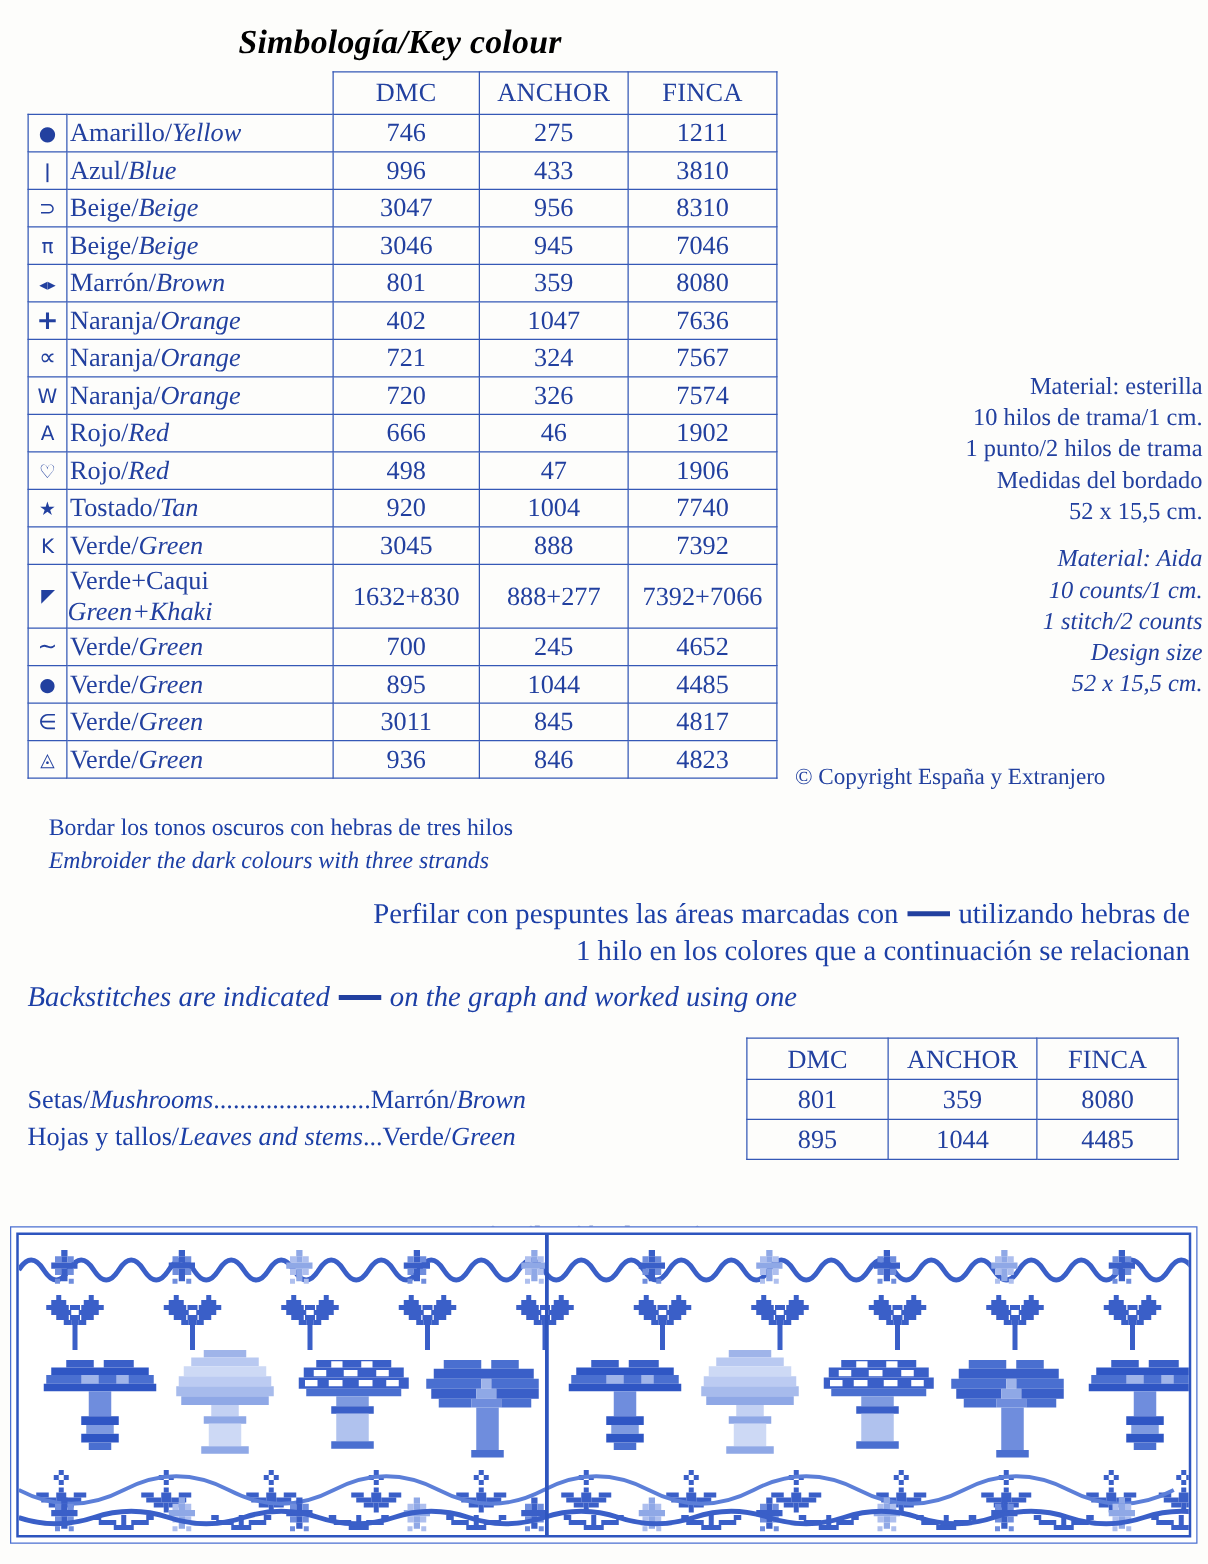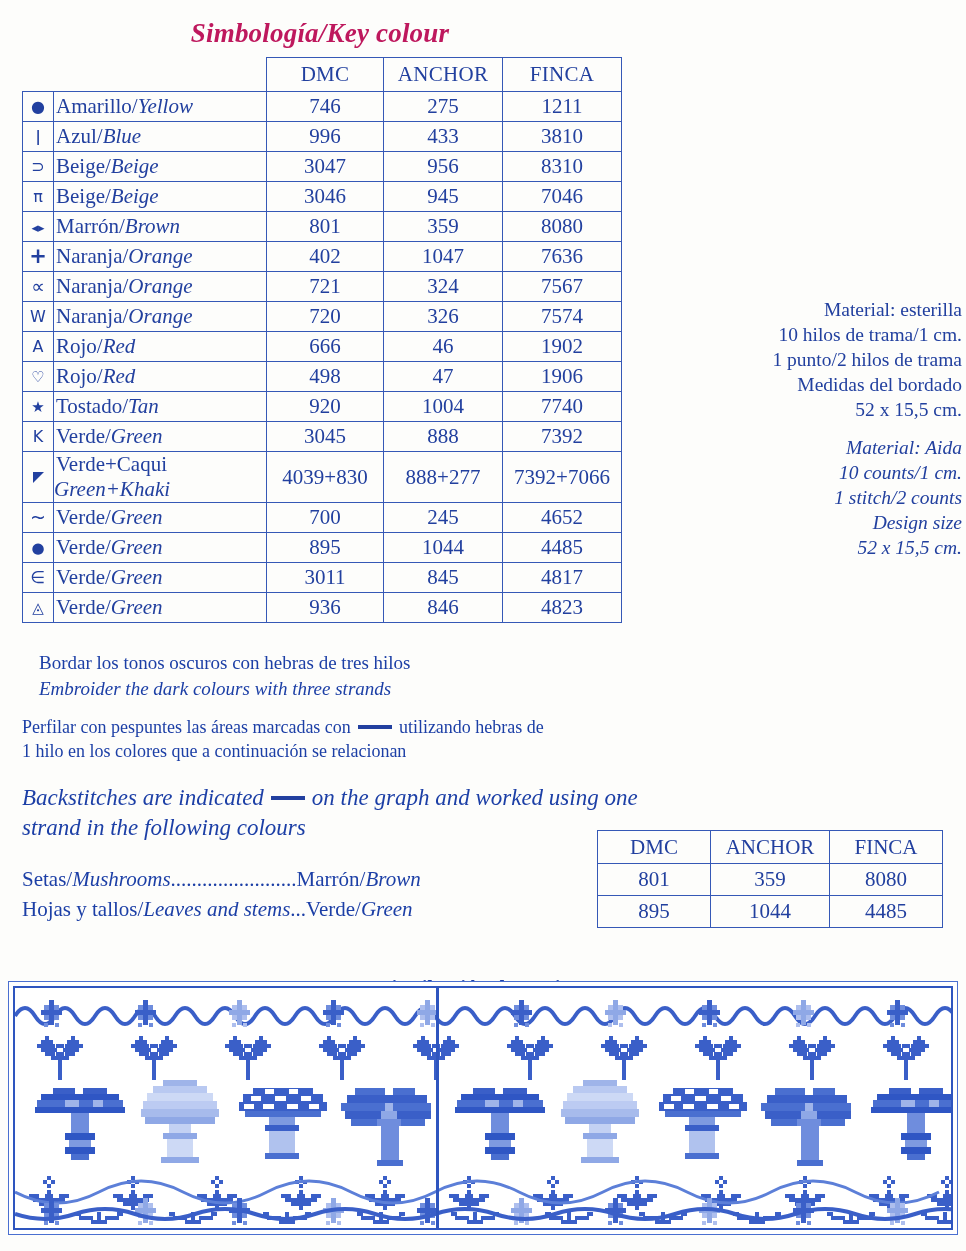--- a/index.html
+++ b/index.html
@@ -12,21 +12,21 @@
     overflow:hidden;
   }
   .page{position:relative;width:966px;height:1251px;}
 
   
   .title{
     position:absolute;left:0;top:18px;width:640px;
     text-align:center;
     font-weight:bold;font-style:italic;
     font-size:27px;letter-spacing:.2px;
-    color:#be185d;
+    color:#000000;
   }
 
   
   .keytable{
     position:absolute;left:22px;top:57px;
     border-collapse:collapse;
     font-size:21px;color:#22409f;
   }
   .keytable td,.keytable th{
     border:1.6px solid #3558b6;
@@ -59,21 +59,21 @@
   .copyright{
     position:absolute;left:636px;top:612px;
     font-size:18.5px;color:#22409f;white-space:nowrap;
   }
 
   
   .note1{position:absolute;left:22px;top:650px;font-size:19px;line-height:1.35;margin-left:17px;}
   .note1 .ital{font-style:italic;}
   .para-es{
     position:absolute;left:22px;top:716px;width:930px;
-    font-size:18px;line-height:1.32;
+    font-size:23px;line-height:1.32;text-align:right;
   }
   .para-en{
     position:absolute;left:22px;top:783px;width:935px;
     font-size:23px;font-style:italic;line-height:1.32;
   }
   .dash{
     display:inline-block;width:34px;height:4px;
     background:#22409f;vertical-align:middle;
     margin:0 7px 4px 7px;
   }
@@ -228,21 +228,21 @@
         <td class="c-num3">7392</td>
       </tr>
       <tr class="dblrow">
         <td class="c-sym symcell"><span class="tri"></span></td>
         <td class="c-name">
           <span class="nm">
             <span>Verde+Caqui</span><br>
             <i>Green+Khaki</i>
           </span>
         </td>
-        <td class="c-num">4039+830</td>
+        <td class="c-num">1632+830</td>
         <td class="c-num2">888+277</td>
         <td class="c-num3">7392+7066</td>
       </tr>
       <tr>
         <td class="c-sym symcell"><span class="sym" style="font-size:19px;">~</span></td>
         <td class="c-name"><span class="nm"><span>Verde</span>/<i>Green</i></span></td>
         <td class="c-num">700</td>
         <td class="c-num2">245</td>
         <td class="c-num3">4652</td>
       </tr>
@@ -279,34 +279,34 @@
       <div>52 x 15,5 cm.</div>
     </div>
     <div class="grp ital">
       <div>Material: Aida</div>
       <div>10 counts/1 cm.</div>
       <div>1 stitch/2 counts</div>
       <div>Design size</div>
       <div>52 x 15,5 cm.</div>
     </div>
   </div>
+  <div class="copyright">© Copyright España y Extranjero</div>
 
   <div class="note1">
     <div>Bordar los tonos oscuros con hebras de tres hilos</div>
     <div class="ital">Embroider the dark colours with three strands</div>
   </div>
 
   <div class="para-es">
     <span>Perfilar con pespuntes las áreas marcadas con</span><span class="dash"></span><span>utilizando hebras de</span><br>
     <span>1 hilo en los colores que a continuación se relacionan</span>
   </div>
 
   <div class="para-en">
     <span>Backstitches are indicated</span><span class="dash"></span><span>on the graph and worked using one</span><br>
-    <span>strand in the following colours</span>
   </div>
 
   <div class="bs-lines">
     <div><span>Setas/</span><i>Mushrooms</i><span>........................</span><span>Marrón/</span><i>Brown</i></div>
     <div><span>Hojas y tallos/</span><i>Leaves and stems</i><span>...</span><span>Verde/</span><i>Green</i></div>
   </div>
 
   <table class="bstable">
     <thead>
       <tr>

